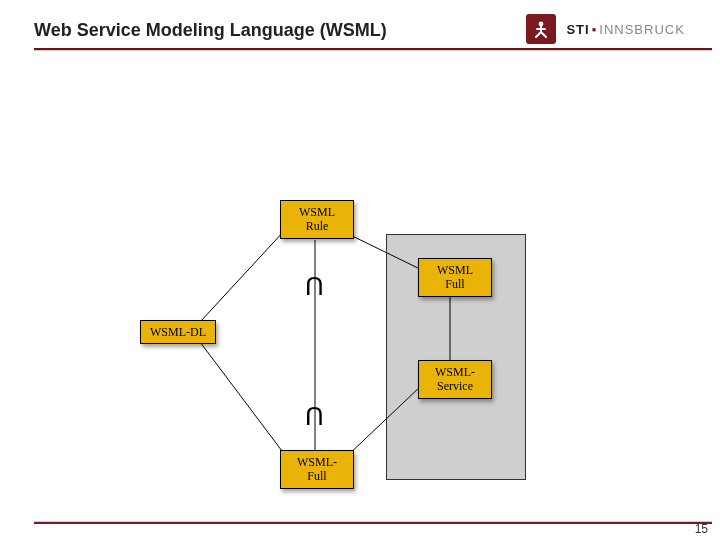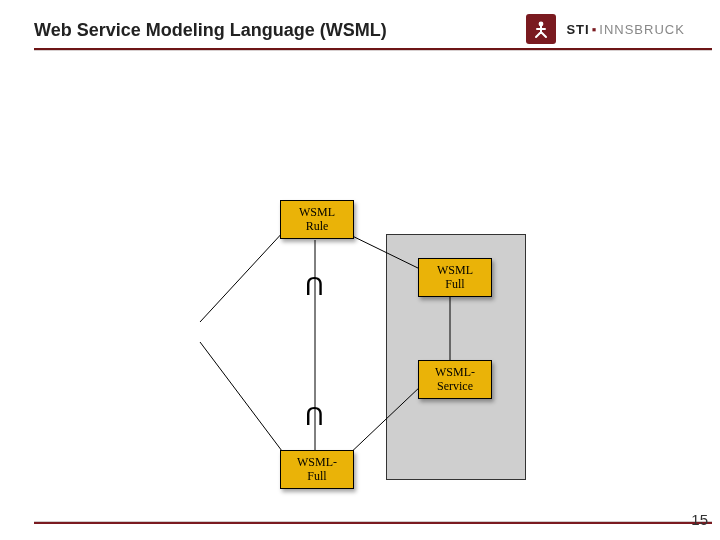--- a/index.html
+++ b/index.html
@@ -143,22 +143,22 @@
     left: 34px; right: 8px; bottom: 18px;
     height: 1px; background: #d0caca;
   }
   .footer-line2 {
     position: absolute;
     left: 34px; right: 8px; bottom: 16px;
     height: 2px; background: #7a1a20;
   }
   .page-num {
     position: absolute;
-    right: 12px; bottom: 12px;
-    font-size: 15px; color: #333;
+    right: 12px; bottom: 4px;
+    font-size: 12px; color: #333;
   }
 </style>
 </head>
 <body>
 
 <div class="slide">
 
   <div class="header">
     <div class="title">Web Service Modeling Language (WSML)</div>
   </div>
@@ -188,20 +188,23 @@
       <line x1="70" y1="142" x2="155" y2="255" stroke="#000" stroke-width="1"></line>
       <line x1="292" y1="185" x2="215" y2="258" stroke="#000" stroke-width="1"></line>
       <line x1="320" y1="95" x2="320" y2="160" stroke="#000" stroke-width="1"></line>
       <line x1="185" y1="40" x2="185" y2="250" stroke="#000" stroke-width="1"></line>
     </svg>
 
     <div class="box b-full">
       <div class="l1">WSML</div>
       <div class="l1">Rule</div>
     </div>
+    <div class="box b-dl">
+      <div class="l1">WSML-DL</div>
+    </div>
     <div class="box b-rule">
       <div class="l1">WSML</div>
       <div class="l1">Full</div>
     </div>
     <div class="box b-flight">
       <div class="l1">WSML-</div>
       <div class="l1">Service</div>
     </div>
     <div class="box b-core">
       <div class="l1">WSML-</div>

